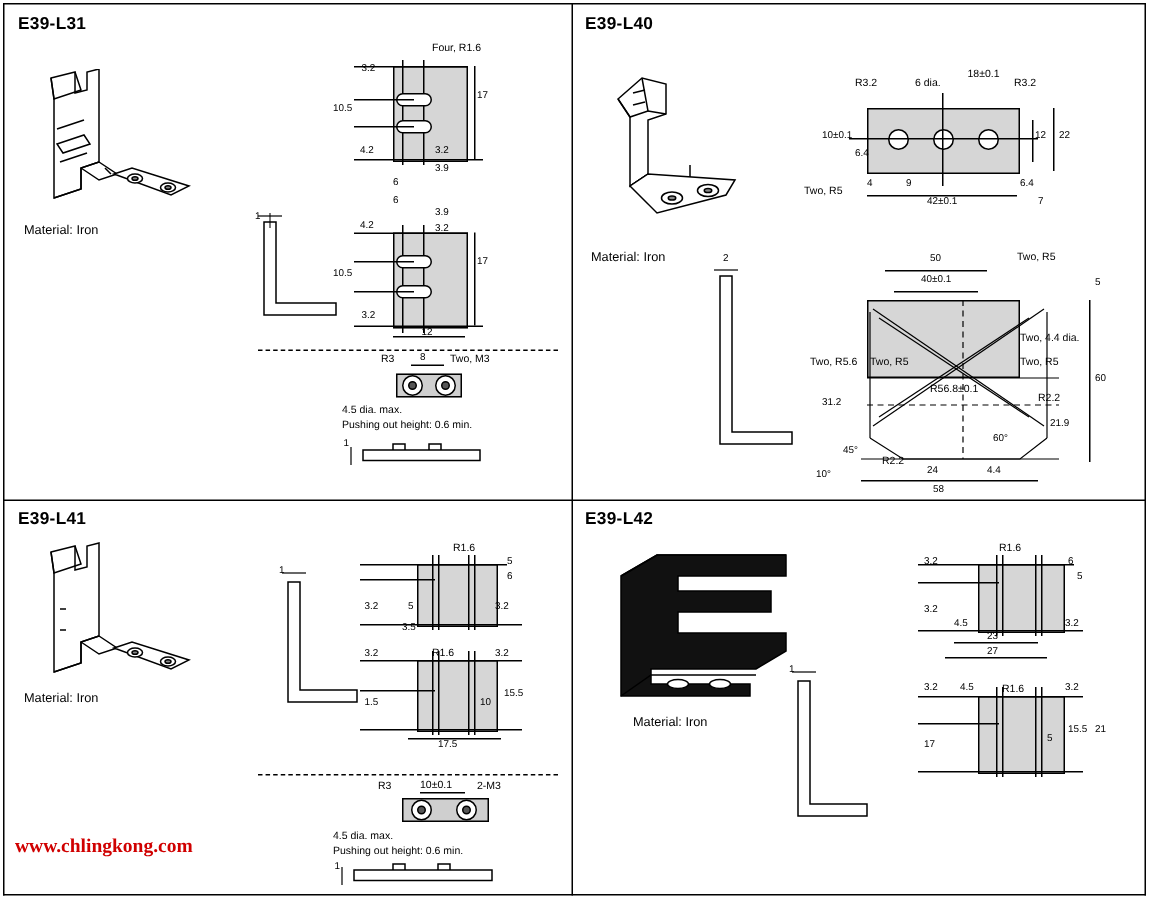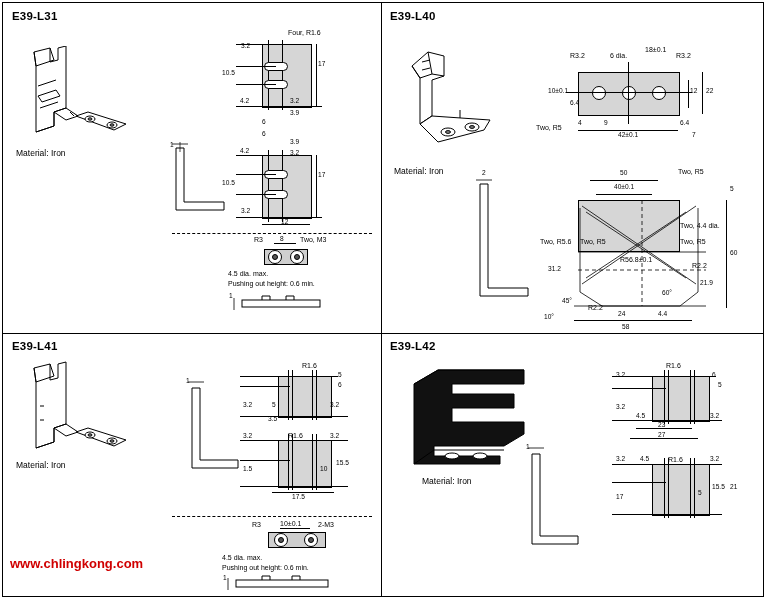--- a/index.html
+++ b/index.html
@@ -20,21 +20,21 @@
 
   .plate{position:absolute;background:#d6d6d6;border:1px solid #000;}
   .plate2{position:absolute;background:#cfcfcf;border:1px solid #000;}
   .holeO{position:absolute;border:1px solid #000;border-radius:50%;background:#fff;}
   .holeF{position:absolute;border:1px solid #000;border-radius:50%;background:#555;}
   .slot{position:absolute;border:1px solid #000;border-radius:6px;background:#fff;}
 
   .brkt{position:absolute;}
   .brkt svg{display:block;}
 
-  .wm{position:absolute;color:#d00000;font-weight:bold;font-size:13px;font-family:Liberation Sans, sans-serif;}
+  .wm{position:absolute;color:#d00000;font-weight:bold;font-size:13px;font-family:Liberation Serif, serif;}
 </style>
 </head>
 <body>
 
 <div id="page">
 
   <div class="border-h" style="left:2px;top:2px;width:762px;height:1px;"></div>
   <div class="border-h" style="left:2px;top:596px;width:762px;height:1px;"></div>
   <div class="border-v" style="left:2px;top:2px;width:1px;height:595px;"></div>
   <div class="border-v" style="left:763px;top:2px;width:1px;height:595px;"></div>

